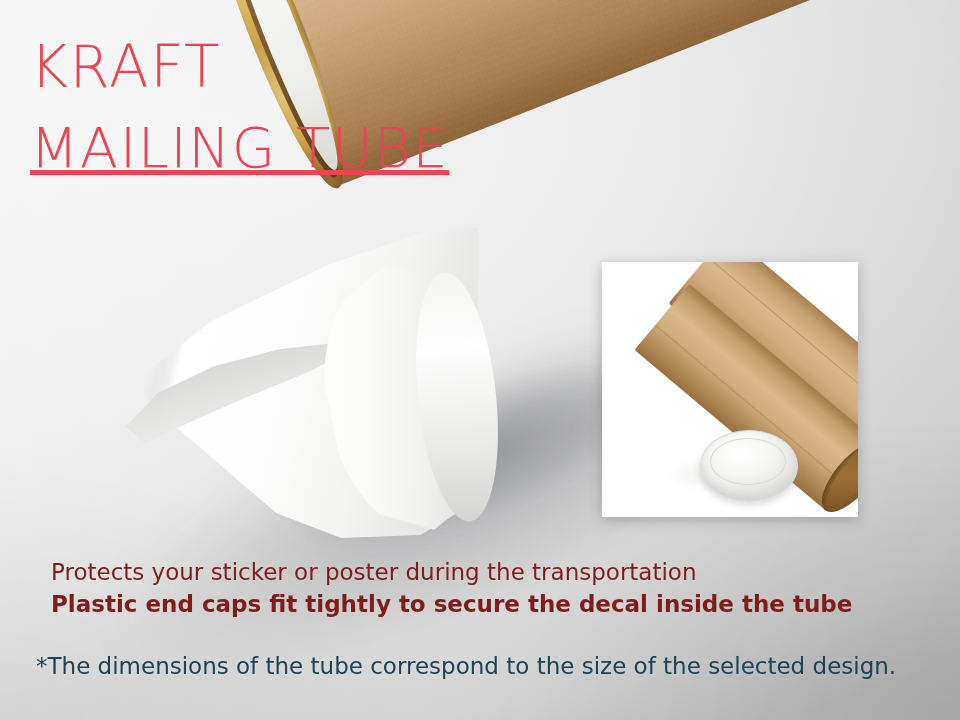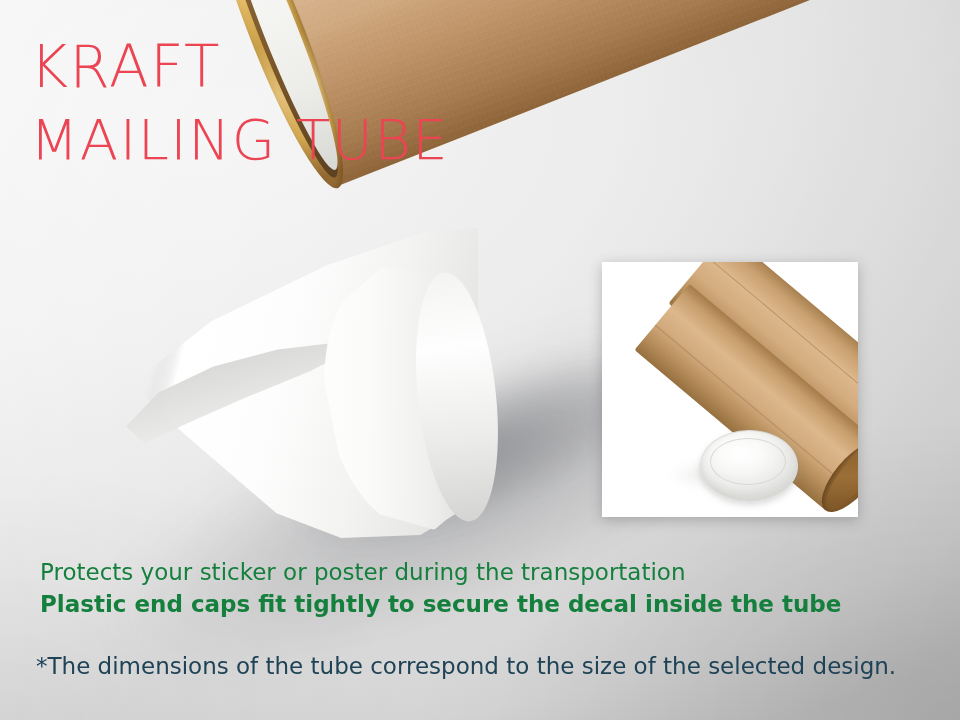--- a/index.html
+++ b/index.html
@@ -331,26 +331,26 @@
     position: absolute;
     left: 30px;
     color: #ec4452;
     font-family: "DejaVu Sans", sans-serif;
     font-weight: 300;
     letter-spacing: 1.5px;
     line-height: 1;
     white-space: nowrap;
   }
   .title-1 { top: 38px; font-size: 58px; }
-  .title-2 { top: 112px; font-size: 56px; }
+  .title-2 { top: 120px; font-size: 56px; text-decoration: underline; }
 
   .body-line {
     position: absolute;
-    left: 40px;
-    color: #15803d;
+    left: 51px;
+    color: #7f1d1d;
     font-family: "DejaVu Sans", sans-serif;
     font-weight: 400;
     font-size: 23px;
     line-height: 1;
     white-space: nowrap;
   }
   .body-1 { top: 561px; }
   .body-2 { top: 593px; font-weight: bold; }
   .note {
     position: absolute;

